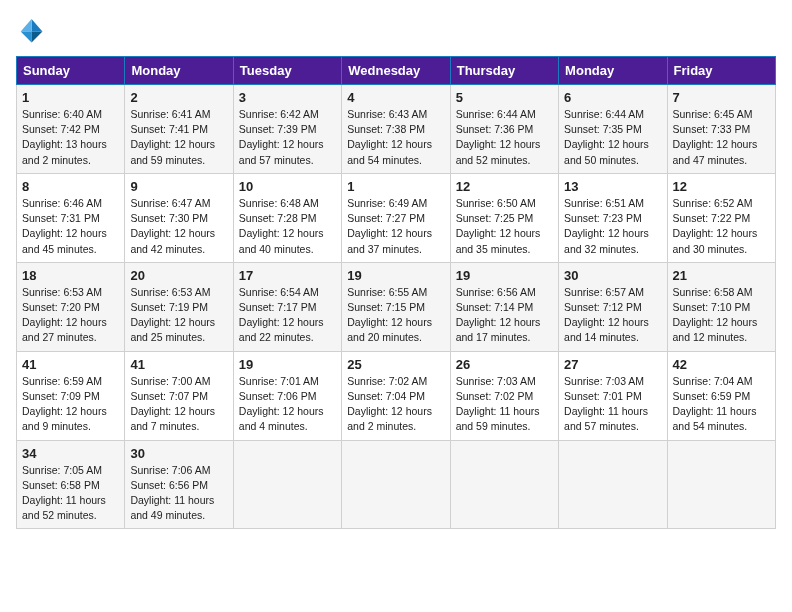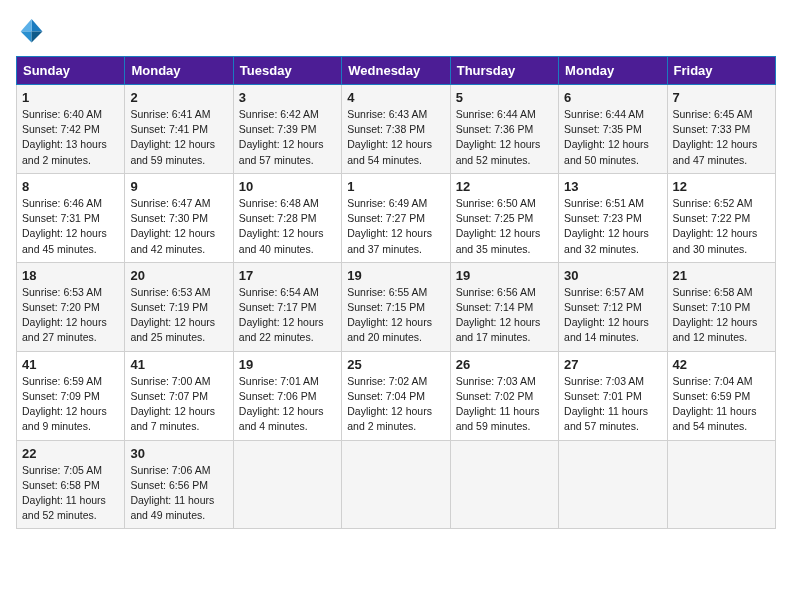--- a/index.html
+++ b/index.html
@@ -242,21 +242,21 @@
           <span class="day-num">27</span>
           <div class="day-info">Sunrise: 7:03 AM<br>Sunset: 7:01 PM<br>Daylight: 11 hours and 57 minutes.</div>
         </td>
         <td>
           <span class="day-num">42</span>
           <div class="day-info">Sunrise: 7:04 AM<br>Sunset: 6:59 PM<br>Daylight: 11 hours and 54 minutes.</div>
         </td>
       </tr>
       <tr>
         <td>
-          <span class="day-num">22</span>
+          <span class="day-num">34</span>
           <div class="day-info">Sunrise: 7:05 AM<br>Sunset: 6:58 PM<br>Daylight: 11 hours and 52 minutes.</div>
         </td>
         <td>
           <span class="day-num">30</span>
           <div class="day-info">Sunrise: 7:06 AM<br>Sunset: 6:56 PM<br>Daylight: 11 hours and 49 minutes.</div>
         </td>
         <td class="empty-cell"></td>
         <td class="empty-cell"></td>
         <td class="empty-cell"></td>
         <td class="empty-cell"></td>

